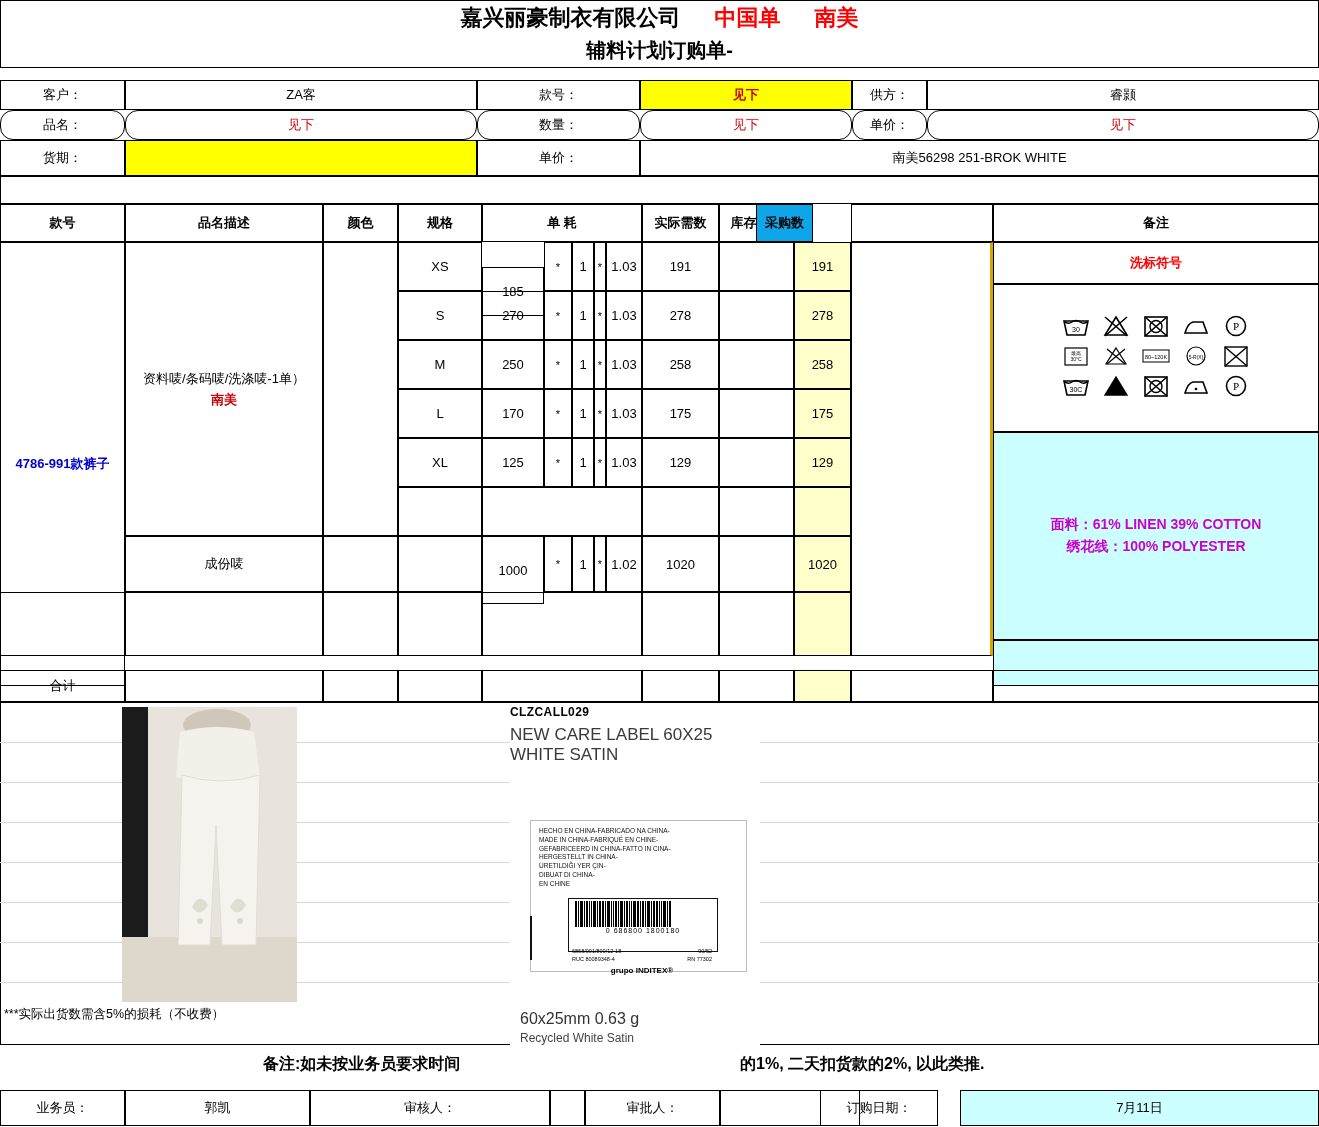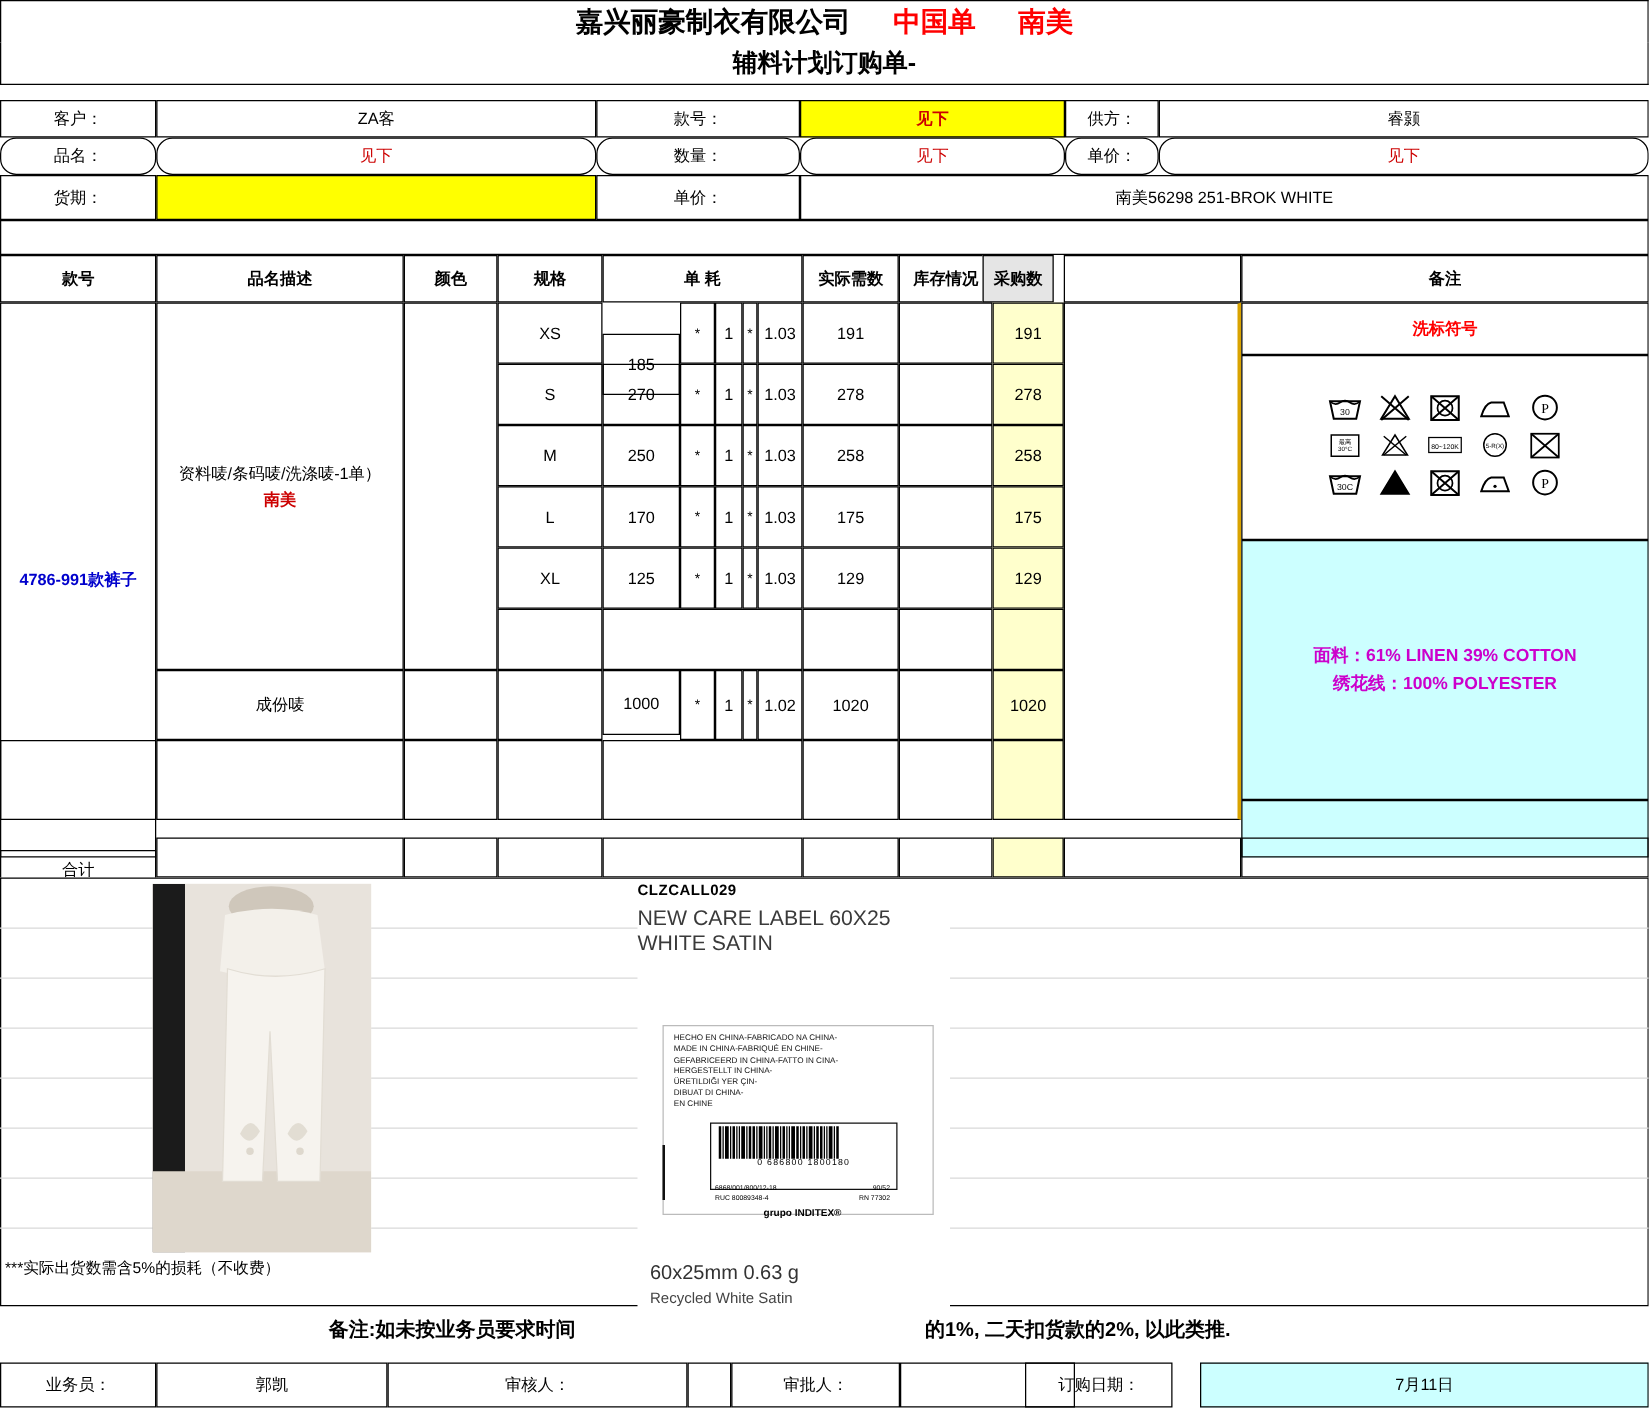--- a/index.html
+++ b/index.html
@@ -40,21 +40,21 @@
 
   
   .h{top:204px;height:38px;font-weight:bold;}
   #h-kh{left:0;width:125px;}
   #h-pm{left:125px;width:198px;}
   #h-ys{left:323px;width:75px;}
   #h-gg{left:398px;width:84px;}
   #h-dh{left:482px;width:160px;}
   #h-sj{left:642px;width:77px;}
   #h-kc{left:719px;width:75px;}
-  #h-cg{left:786px;width:57px;background:#e5e5e5;}
+  #h-cg{left:756px;width:57px;background:#0ea5e9;}
   #h-gap{left:851px;width:142px;}
   #h-bz{left:993px;width:326px;}
 
   .sz{left:398px;width:84px;}
   .unit-a{left:482px;width:62px;}
   .unit-star1{left:544px;width:28px;font-size:11px;}
   .unit-b{left:572px;width:22px;}
   .unit-star2{left:594px;width:12px;font-size:11px;}
   .unit-c{left:606px;width:36px;}
   .need{left:642px;width:77px;}
@@ -62,21 +62,21 @@
   .buy{left:794px;width:57px;background:#ffffcc;}
 
   
   #notes-gap{left:851px;top:242px;width:142px;height:414px;border:1px solid #000;border-right:3px solid #d9a300;}
   #wash-title{left:993px;top:242px;width:326px;height:42px;font-weight:bold;color:#ff0000;}
   #wash-icons{left:993px;top:284px;width:326px;height:148px;border:1px solid #000;}
   #fabric-box{left:993px;top:432px;width:326px;height:208px;background:#ccffff;flex-direction:column;}
   #fabric-1{color:#cc00cc;font-weight:bold;font-size:14px;}
   #fabric-2{color:#cc00cc;font-weight:bold;font-size:14px;margin-top:4px;}
 
-  #heji-label{left:0;top:670px;width:125px;height:32px;margin-top:10px;}
+  #heji-label{left:0;top:670px;width:125px;height:32px;}
   
   #media-area{left:0;top:702px;width:1319px;height:343px;border:1px solid #000;background:#fff;}
   .fine-line{position:absolute;left:0;width:1319px;height:0;border-top:1px solid #d9d9d9;}
 
   #pants-photo{position:absolute;left:122px;top:707px;width:175px;height:295px;background:#efeae4;overflow:hidden;}
   #care-label-card{position:absolute;left:510px;top:705px;width:250px;height:345px;background:#fff;}
   .cl-code{font-size:12px;font-weight:bold;letter-spacing:.4px;}
   .cl-title{font-size:17px;color:#3a3a3a;line-height:1.15;margin-top:6px;}
   #label-swatch{position:absolute;left:530px;top:820px;width:215px;height:150px;border:1px solid #bbb;background:#fff;}
   .sw-text{font-size:6.5px;line-height:1.35;color:#111;}
@@ -211,21 +211,21 @@
 
   <div class="cell sz" style="top:487px;height:49px;"></div>
   <div class="cell" style="left:482px;top:487px;width:160px;height:49px;"></div>
   <div class="cell need" style="top:487px;height:49px;"></div>
   <div class="cell stock" style="top:487px;height:49px;"></div>
   <div class="cell buy" style="top:487px;height:49px;"></div>
 
   <div class="cell" style="left:125px;top:536px;width:198px;height:56px;">成份唛</div>
   <div class="cell" style="left:323px;top:536px;width:75px;height:56px;"></div>
   <div class="cell sz" style="top:536px;height:56px;"></div>
-  <div class="cell unit-a" style="top:536px;height:52px;">1000</div>
+  <div class="cell unit-a" style="top:536px;height:68px;">1000</div>
   <div class="cell unit-star1" style="top:536px;height:56px;">*</div>
   <div class="cell unit-b" style="top:536px;height:56px;">1</div>
   <div class="cell unit-star2" style="top:536px;height:56px;">*</div>
   <div class="cell unit-c" style="top:536px;height:56px;">1.02</div>
   <div class="cell need" style="top:536px;height:56px;">1020</div>
   <div class="cell stock" style="top:536px;height:56px;"></div>
   <div class="cell buy" style="top:536px;height:56px;">1020</div>
 
   <div class="cell" style="left:0;top:592px;width:125px;height:64px;"></div>
   <div class="cell" style="left:125px;top:592px;width:198px;height:64px;"></div>

